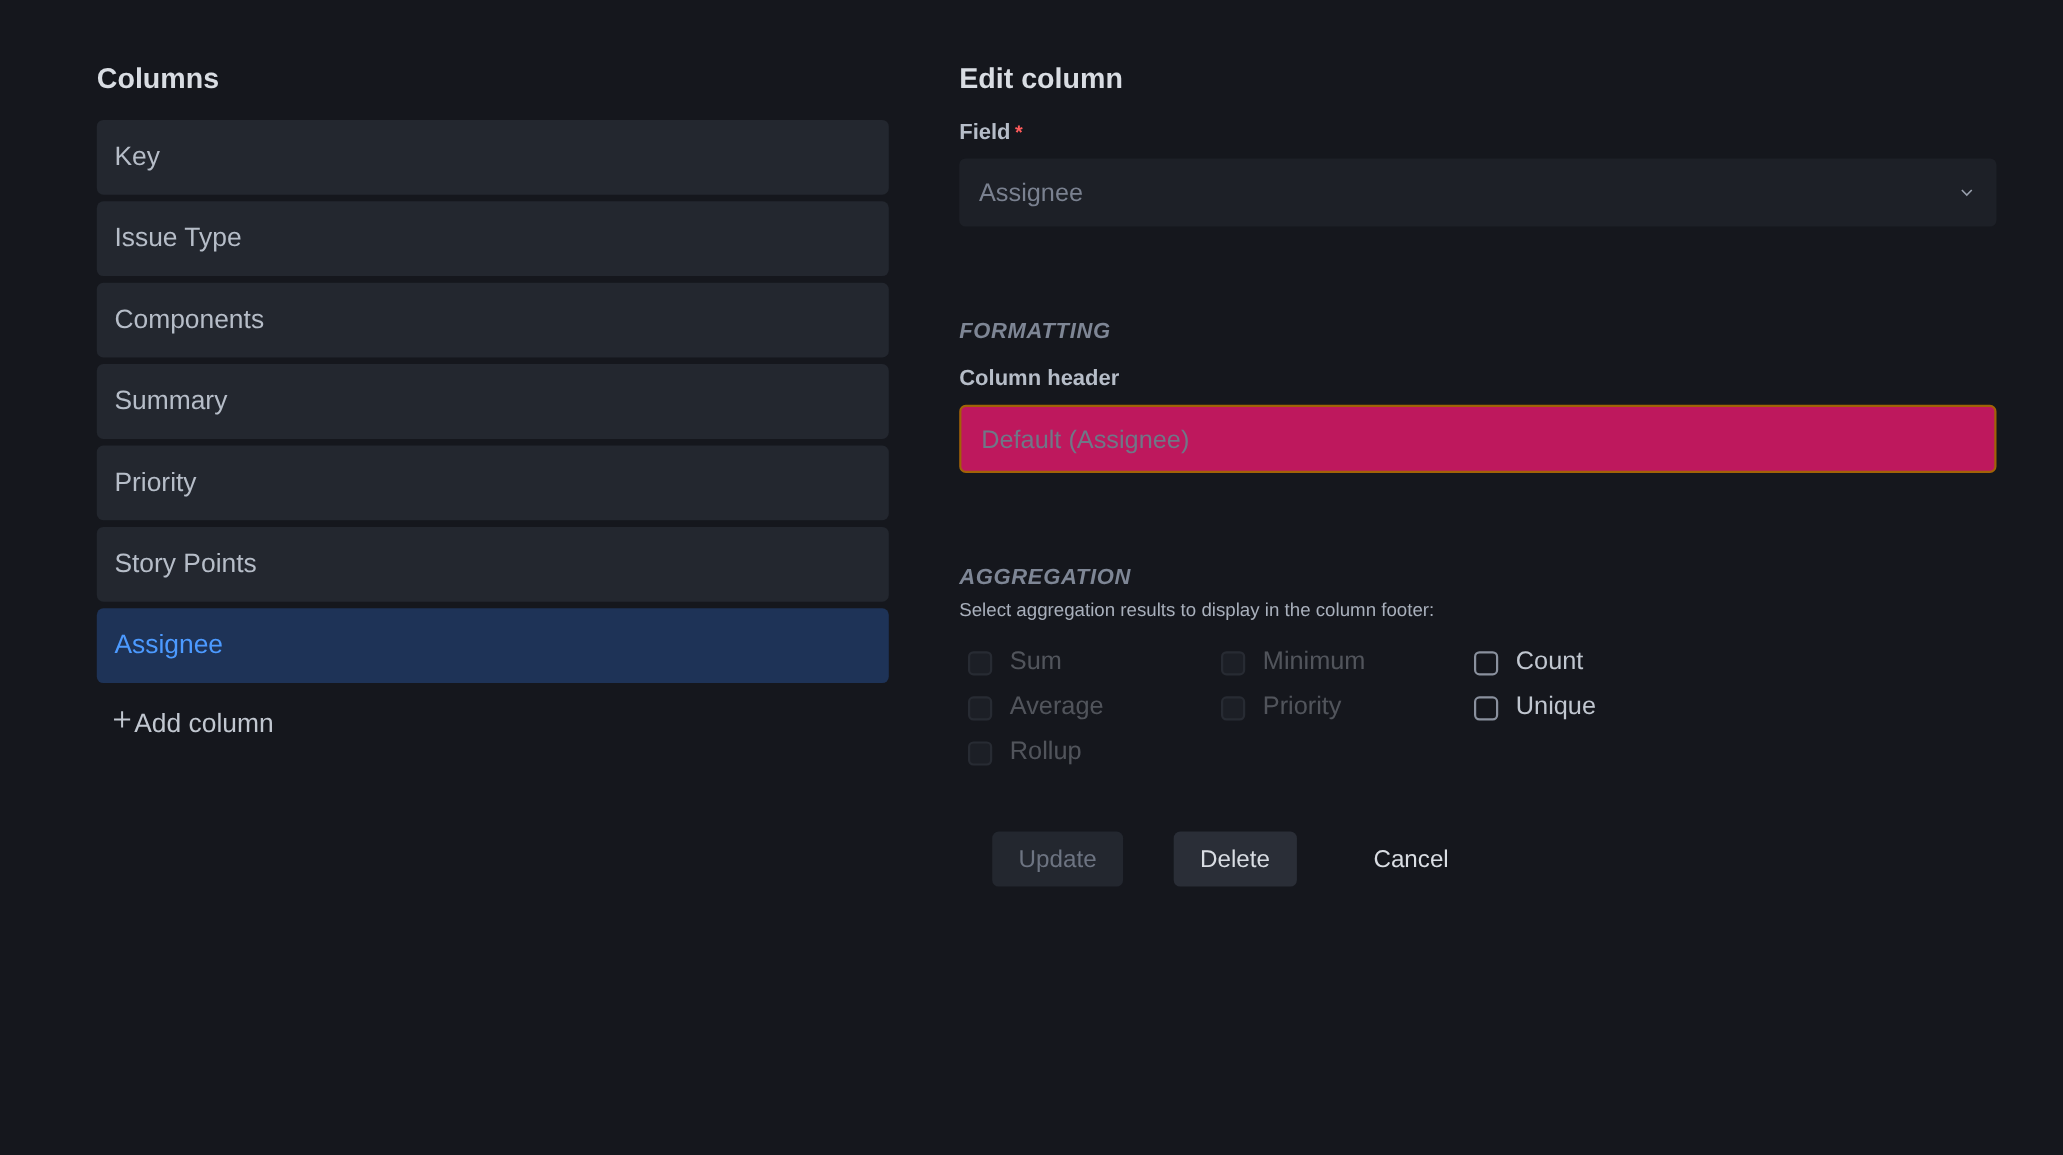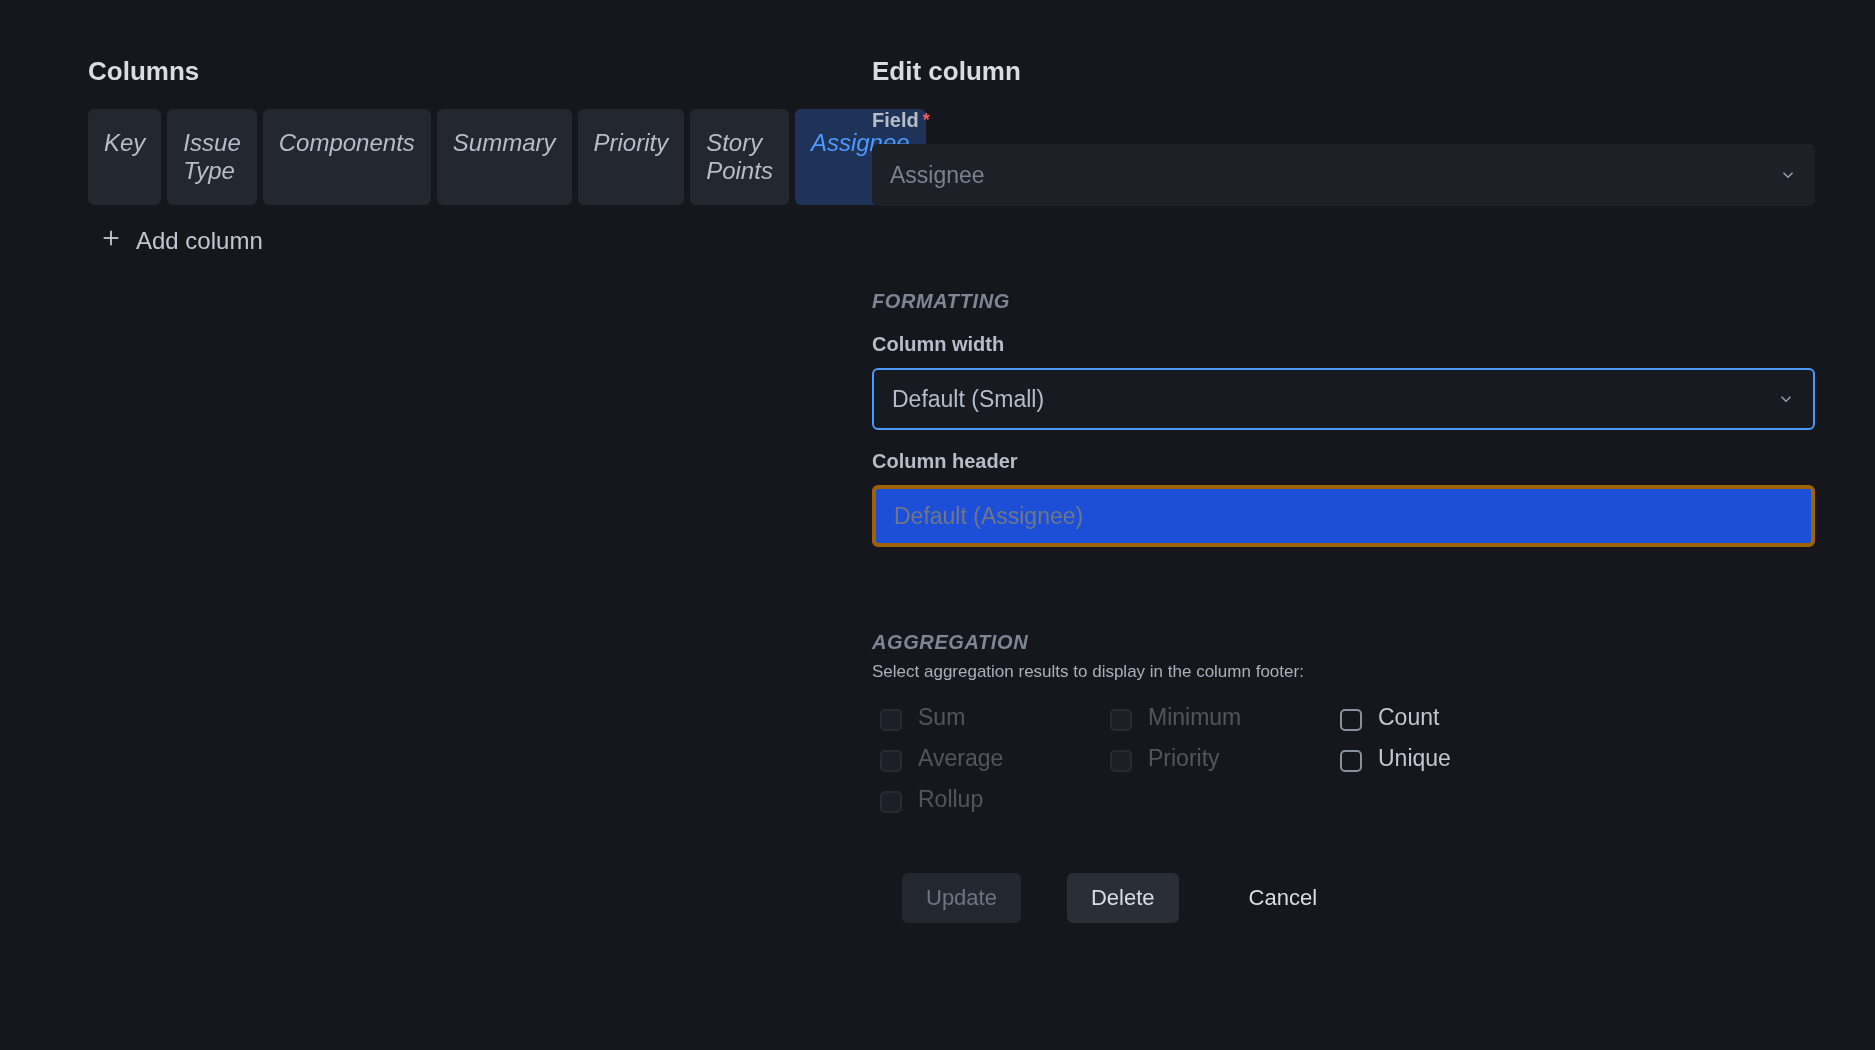--- a/index.html
+++ b/index.html
@@ -26,40 +26,38 @@
   .section-title {
     font-size: 26px;
     font-weight: 600;
     color: #d9dde3;
     margin-bottom: 22px;
   }
 
   
   .col-list {
     display: flex;
-    flex-direction: row;
+    flex-direction: column;
     gap: 6px;
-    font-style: italic;
   }
   .col-item {
     background: #23272f;
     border-radius: 6px;
     padding: 20px 16px;
     font-size: 24px;
     color: #b6bdc8;
     cursor: pointer;
   }
   .col-item.selected {
     background: #1e3357;
     color: #4c9aff;
   }
   .add-col {
     display: flex;
     align-items: center;
-    gap: 14px;
     padding: 16px 12px;
     margin-top: 6px;
     font-size: 24px;
     color: #c1c7d0;
     cursor: pointer;
   }
   .plus-icon {
     width: 22px;
     height: 22px;
     display: inline-flex;
@@ -102,22 +100,22 @@
     border: none;
     color: #7a8190;
     cursor: default;
   }
   .form-select.focused {
     border: 2px solid #4c9aff;
     background: #171a20;
     color: #b6bdc8;
   }
   .form-input {
-    border: 4px solid #a16207;
-    background: #1d4ed8;
+    border: 2px solid #a16207;
+    background: #be185d;
     outline: none;
   }
   .form-input::placeholder {
     color: #6f7787;
   }
   .chev {
     width: 18px;
     height: 18px;
     stroke: #989fac;
   }
@@ -239,29 +237,20 @@
       <div class="form-select readonly">
         <span>Assignee</span>
         <svg class="chev" viewBox="0 0 24 24" fill="none" stroke-width="2">
           <polyline points="6 9 12 15 18 9"></polyline>
         </svg>
       </div>
     </div>
 
     <div class="subsection-header">FORMATTING</div>
 
-    <div class="field-block">
-      <div class="form-label">Column width</div>
-      <div class="form-select focused">
-        <span>Default (Small)</span>
-        <svg class="chev" viewBox="0 0 24 24" fill="none" stroke-width="2">
-          <polyline points="6 9 12 15 18 9"></polyline>
-        </svg>
-      </div>
-    </div>
 
     <div class="field-block">
       <div class="form-label">Column header</div>
       <input class="form-input" type="text" placeholder="Default (Assignee)" style="">
     </div>
 
     <div class="subsection-header">AGGREGATION</div>
     <div class="agg-desc">Select aggregation results to display in the column footer:</div>
 
     <div class="agg-grid" id="agg-grid">

